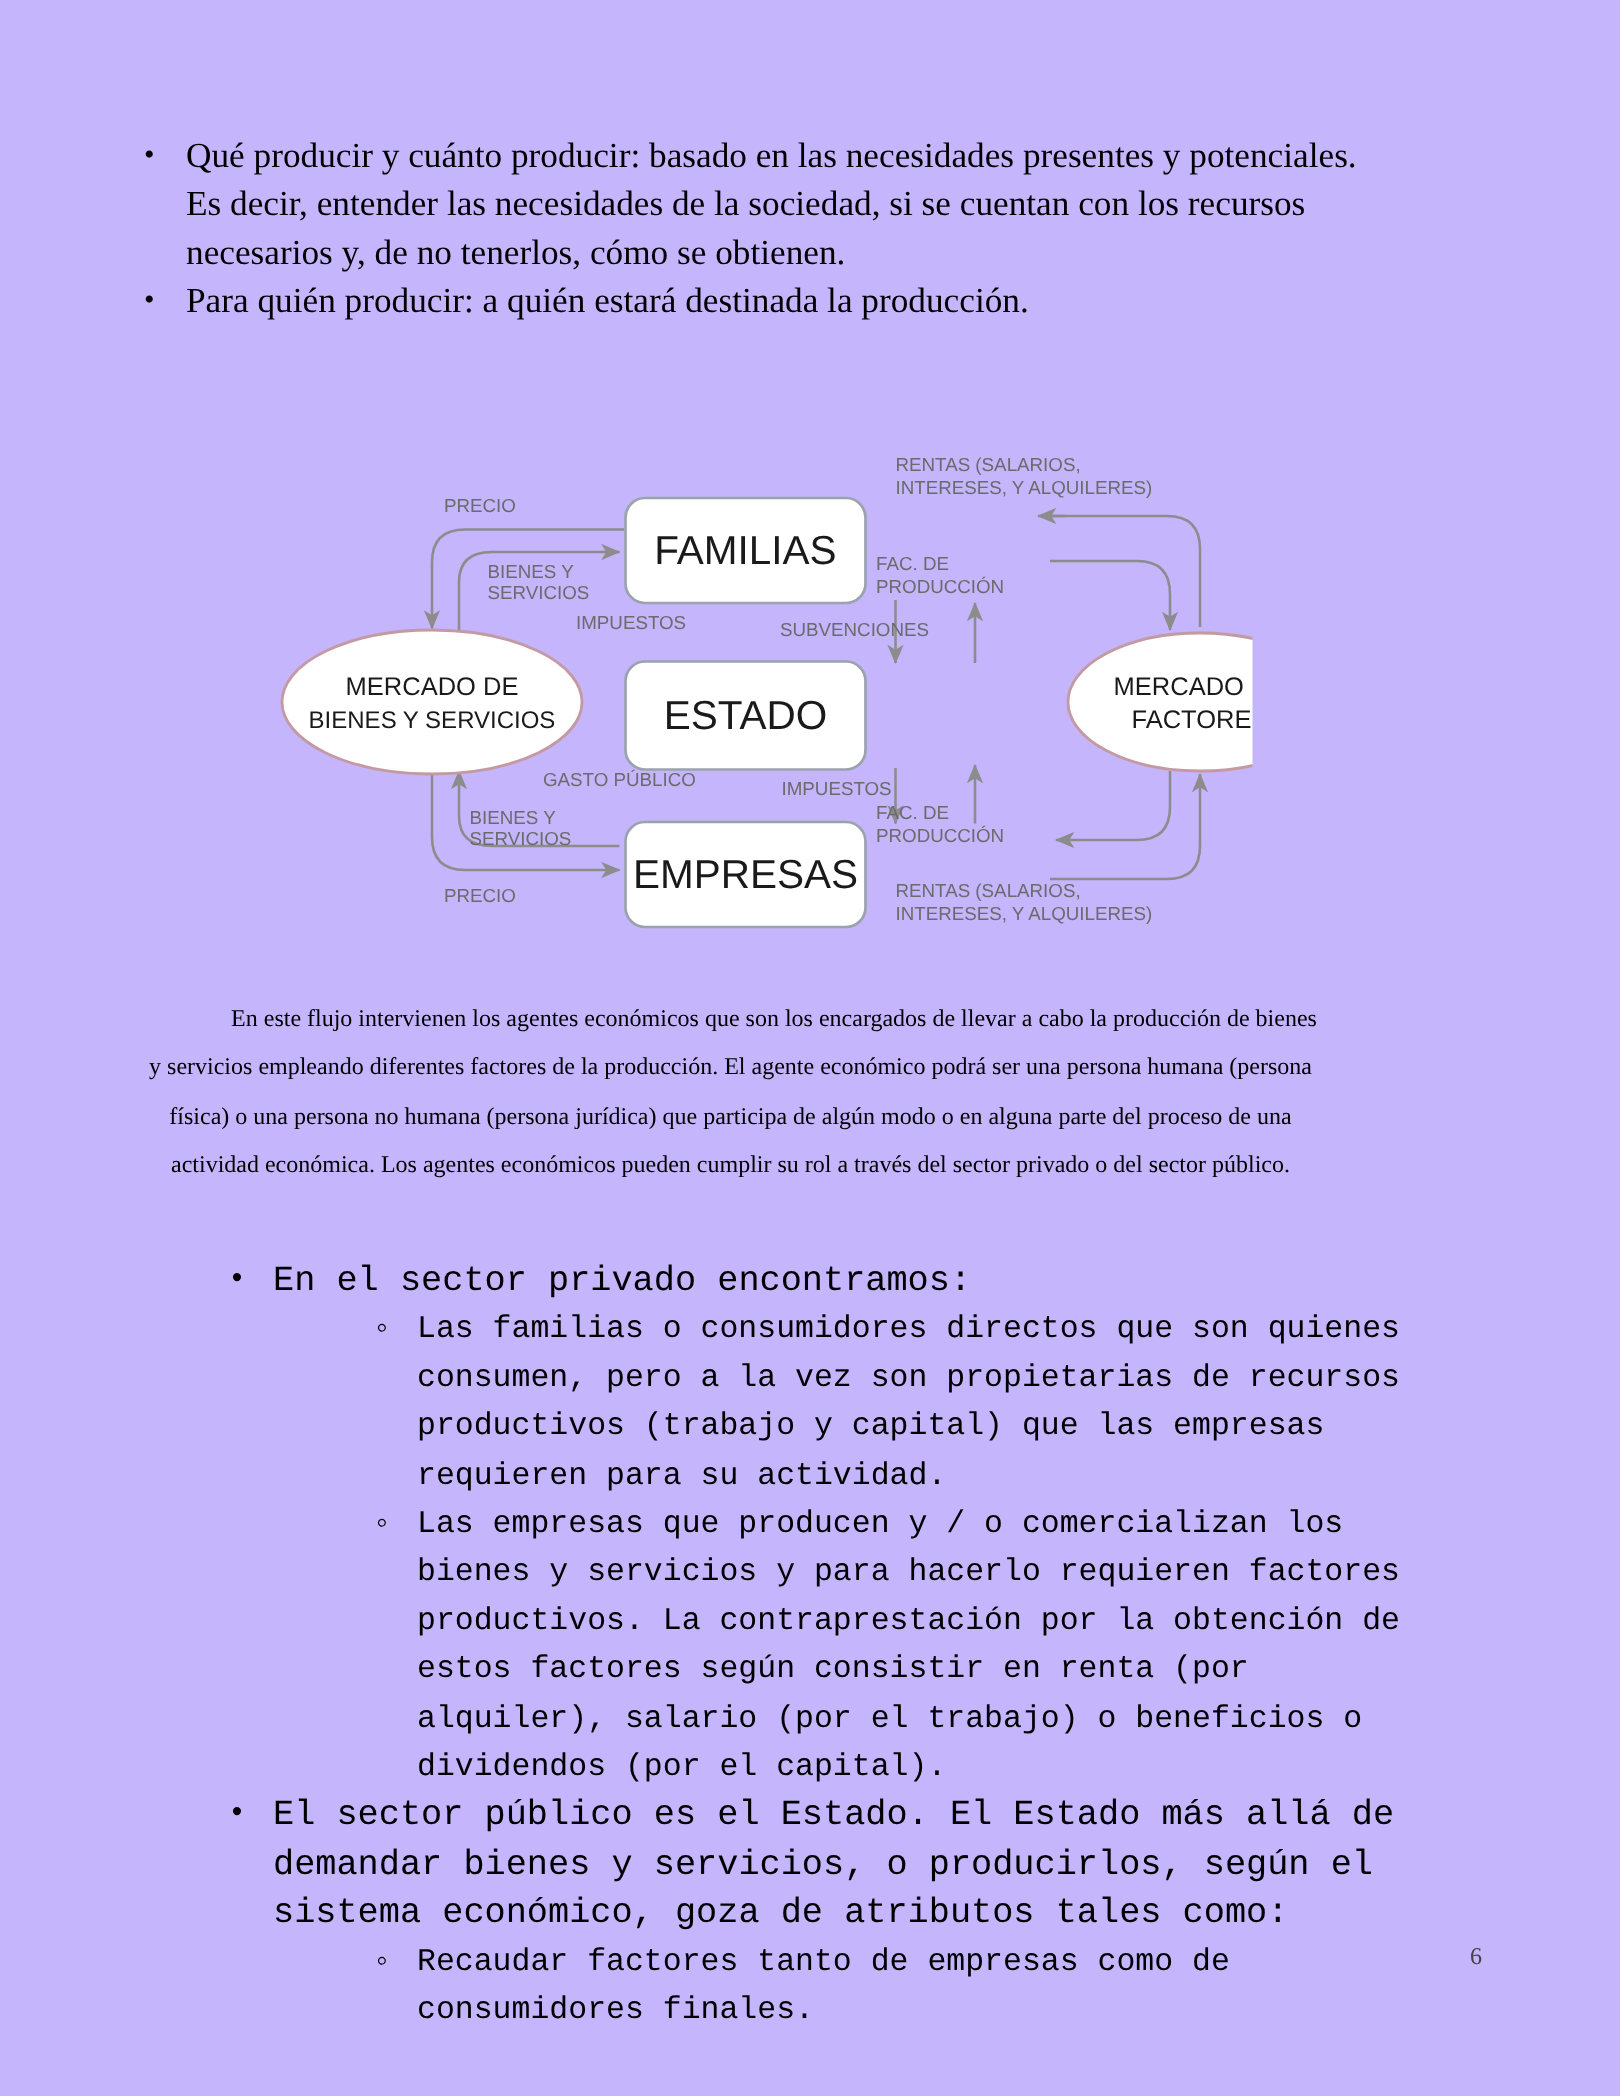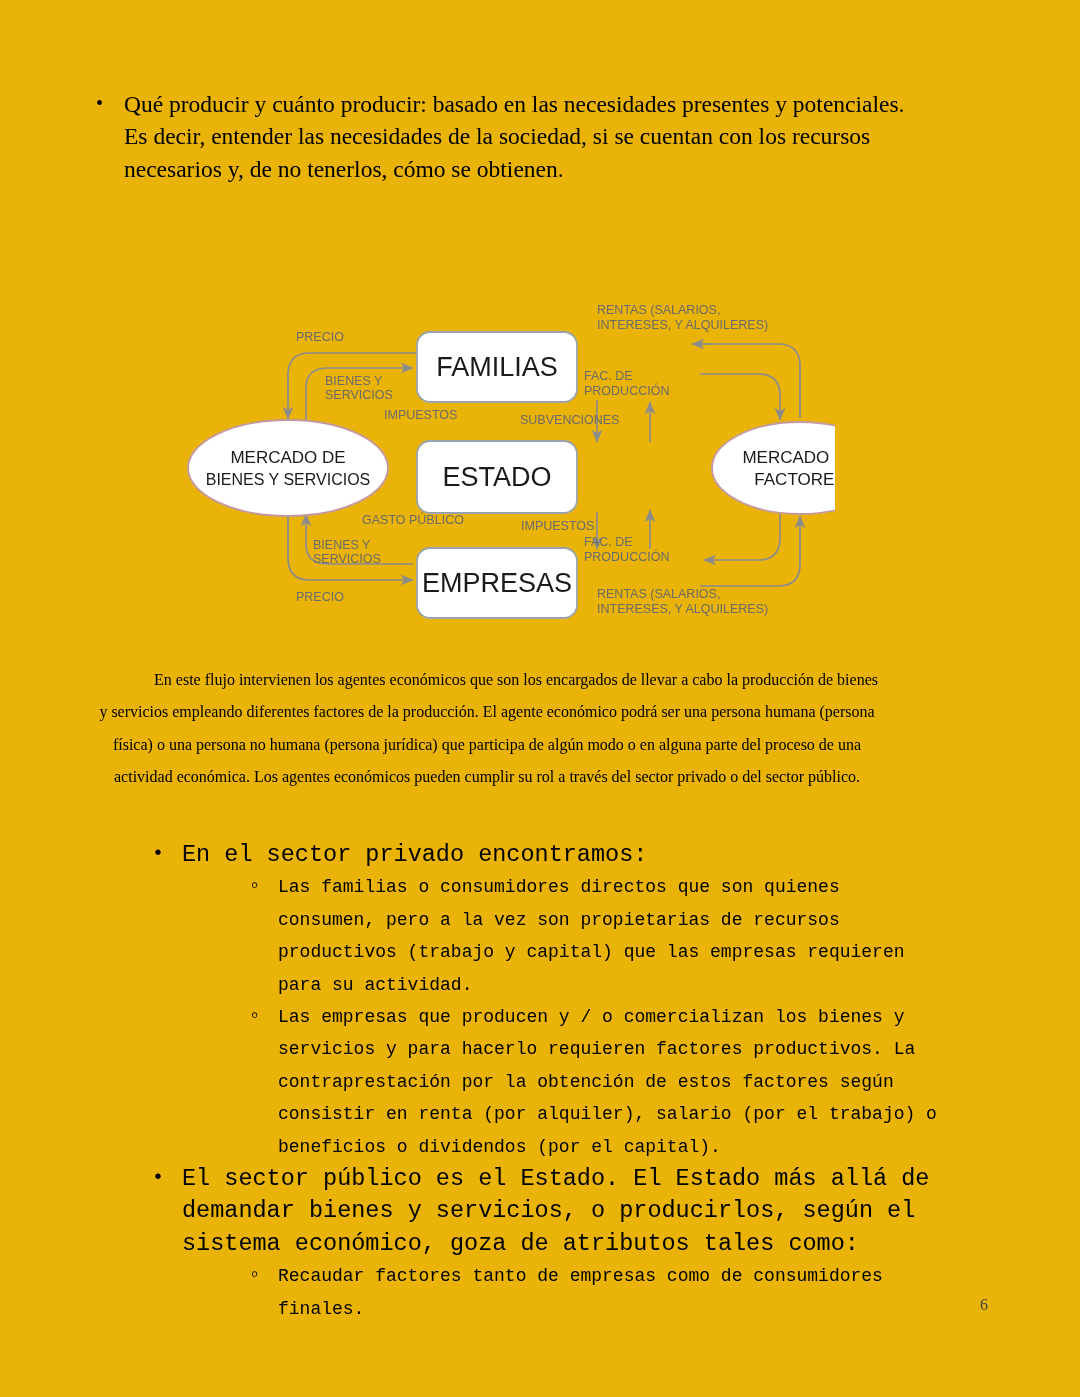--- a/index.html
+++ b/index.html
@@ -4,21 +4,21 @@
 <style>
   html, body {
     margin: 0;
     padding: 0;
     background: #ffffff;
   }
   .page {
     position: relative;
     width: 1080px;
     height: 1397px;
-    background: #eab308;
+    background: #c4b5fd;
     font-family: "Liberation Serif", "DejaVu Serif", serif;
     color: #000000;
     overflow: hidden;
   }
 
   ul.lvl1 {
     list-style: none;
     margin: 0;
     padding: 0;
   }
@@ -40,21 +40,21 @@
   }
 
   ul.lvl2 {
     list-style: none;
     margin: 0;
     padding: 0;
   }
   ul.lvl2 > li {
     position: relative;
     padding-left: 38px;
-    font-size: 18px;
+    font-size: 21px;
     line-height: 32.4px;
   }
   ul.lvl2 > li::before {
     content: "\25E6";
     position: absolute;
     left: 8px;
     top: 0px;
     font-size: 22px;
     line-height: 32.4px;
   }
@@ -110,20 +110,21 @@
   .diagram svg { display: block; }
 </style>
 </head>
 <body>
 
 <div class="page">
 
   <div class="bullets-top">
     <ul class="lvl1">
       <li>Qué producir y cuánto producir: basado en las necesidades presentes y potenciales.  Es decir, entender las necesidades de la sociedad, si se cuentan con los recursos necesarios y, de no tenerlos, cómo se obtienen.</li>
+      <li>Para quién producir: a quién estará destinada la producción.</li>
     </ul>
   </div>
 
   <div class="diagram">
     <svg width="655" height="340" viewBox="0 0 655 340" xmlns="http://www.w3.org/2000/svg">
       <defs>
         <marker id="ah" markerWidth="9" markerHeight="9" refX="7.2" refY="3.2" orient="auto" markerUnits="strokeWidth">
           <path d="M0,0 L7.6,3.2 L0,6.4 L2,3.2 z" fill="#8c8c8c"></path>
         </marker>
       </defs>

